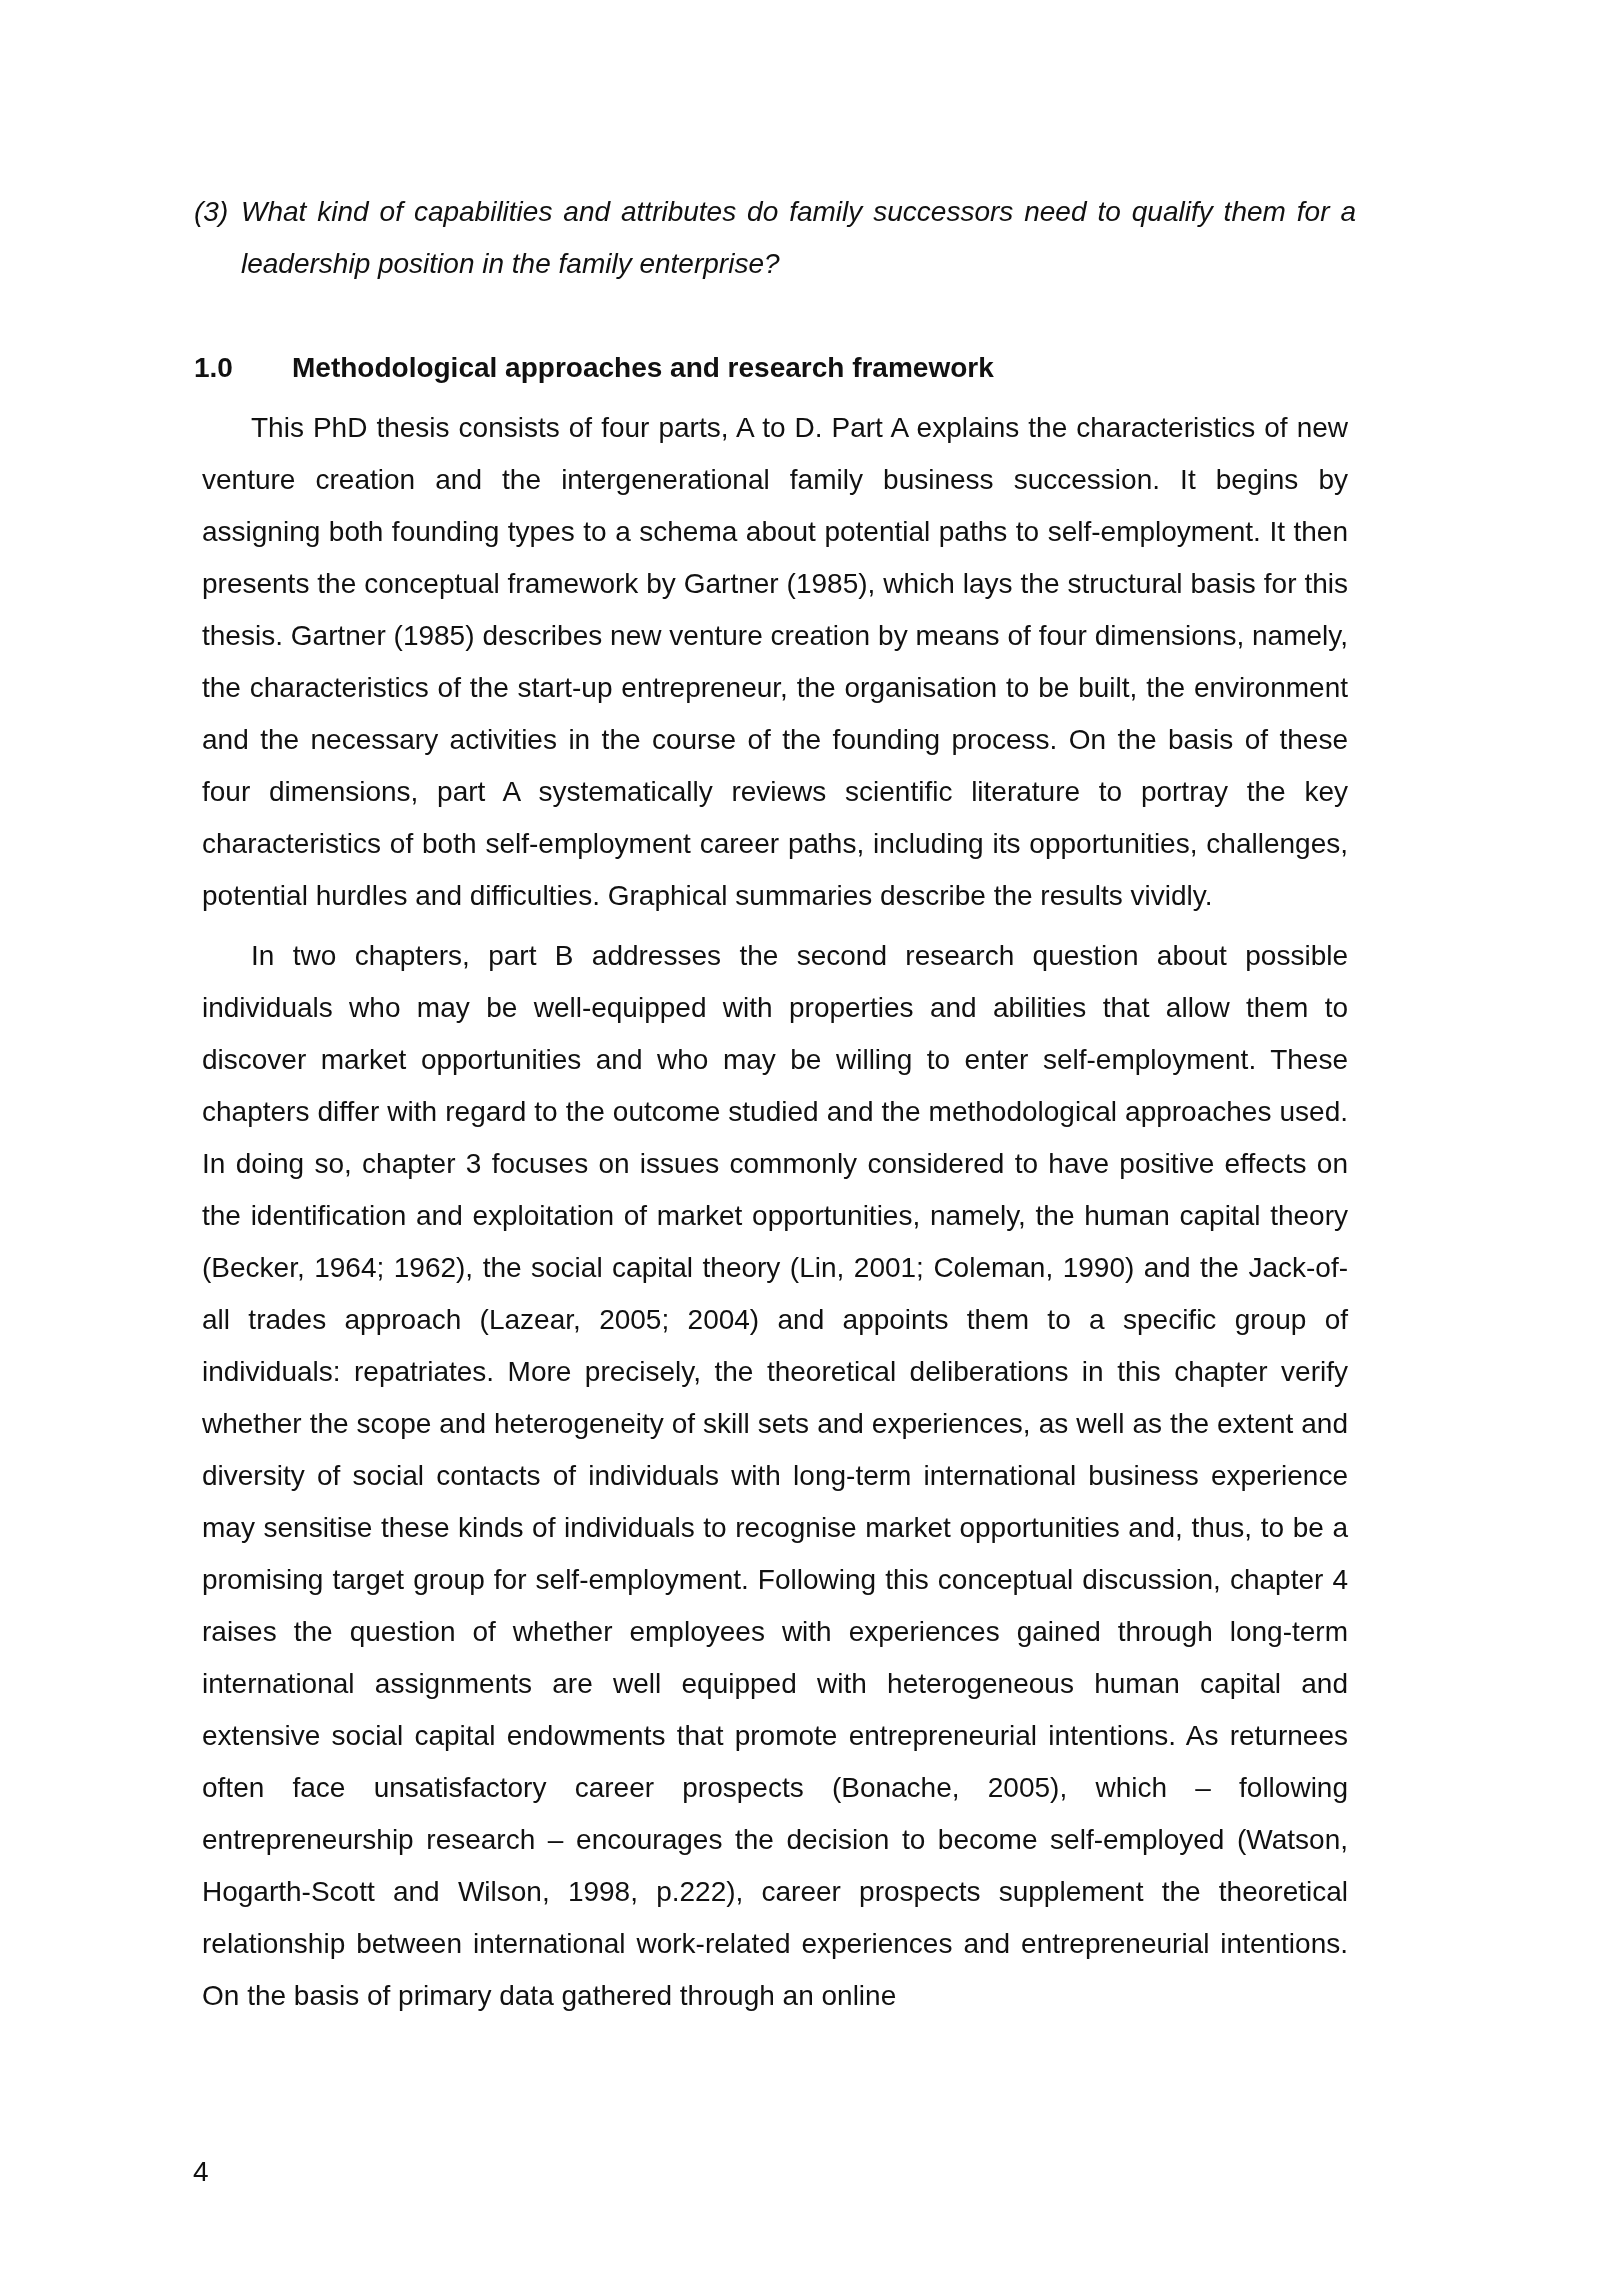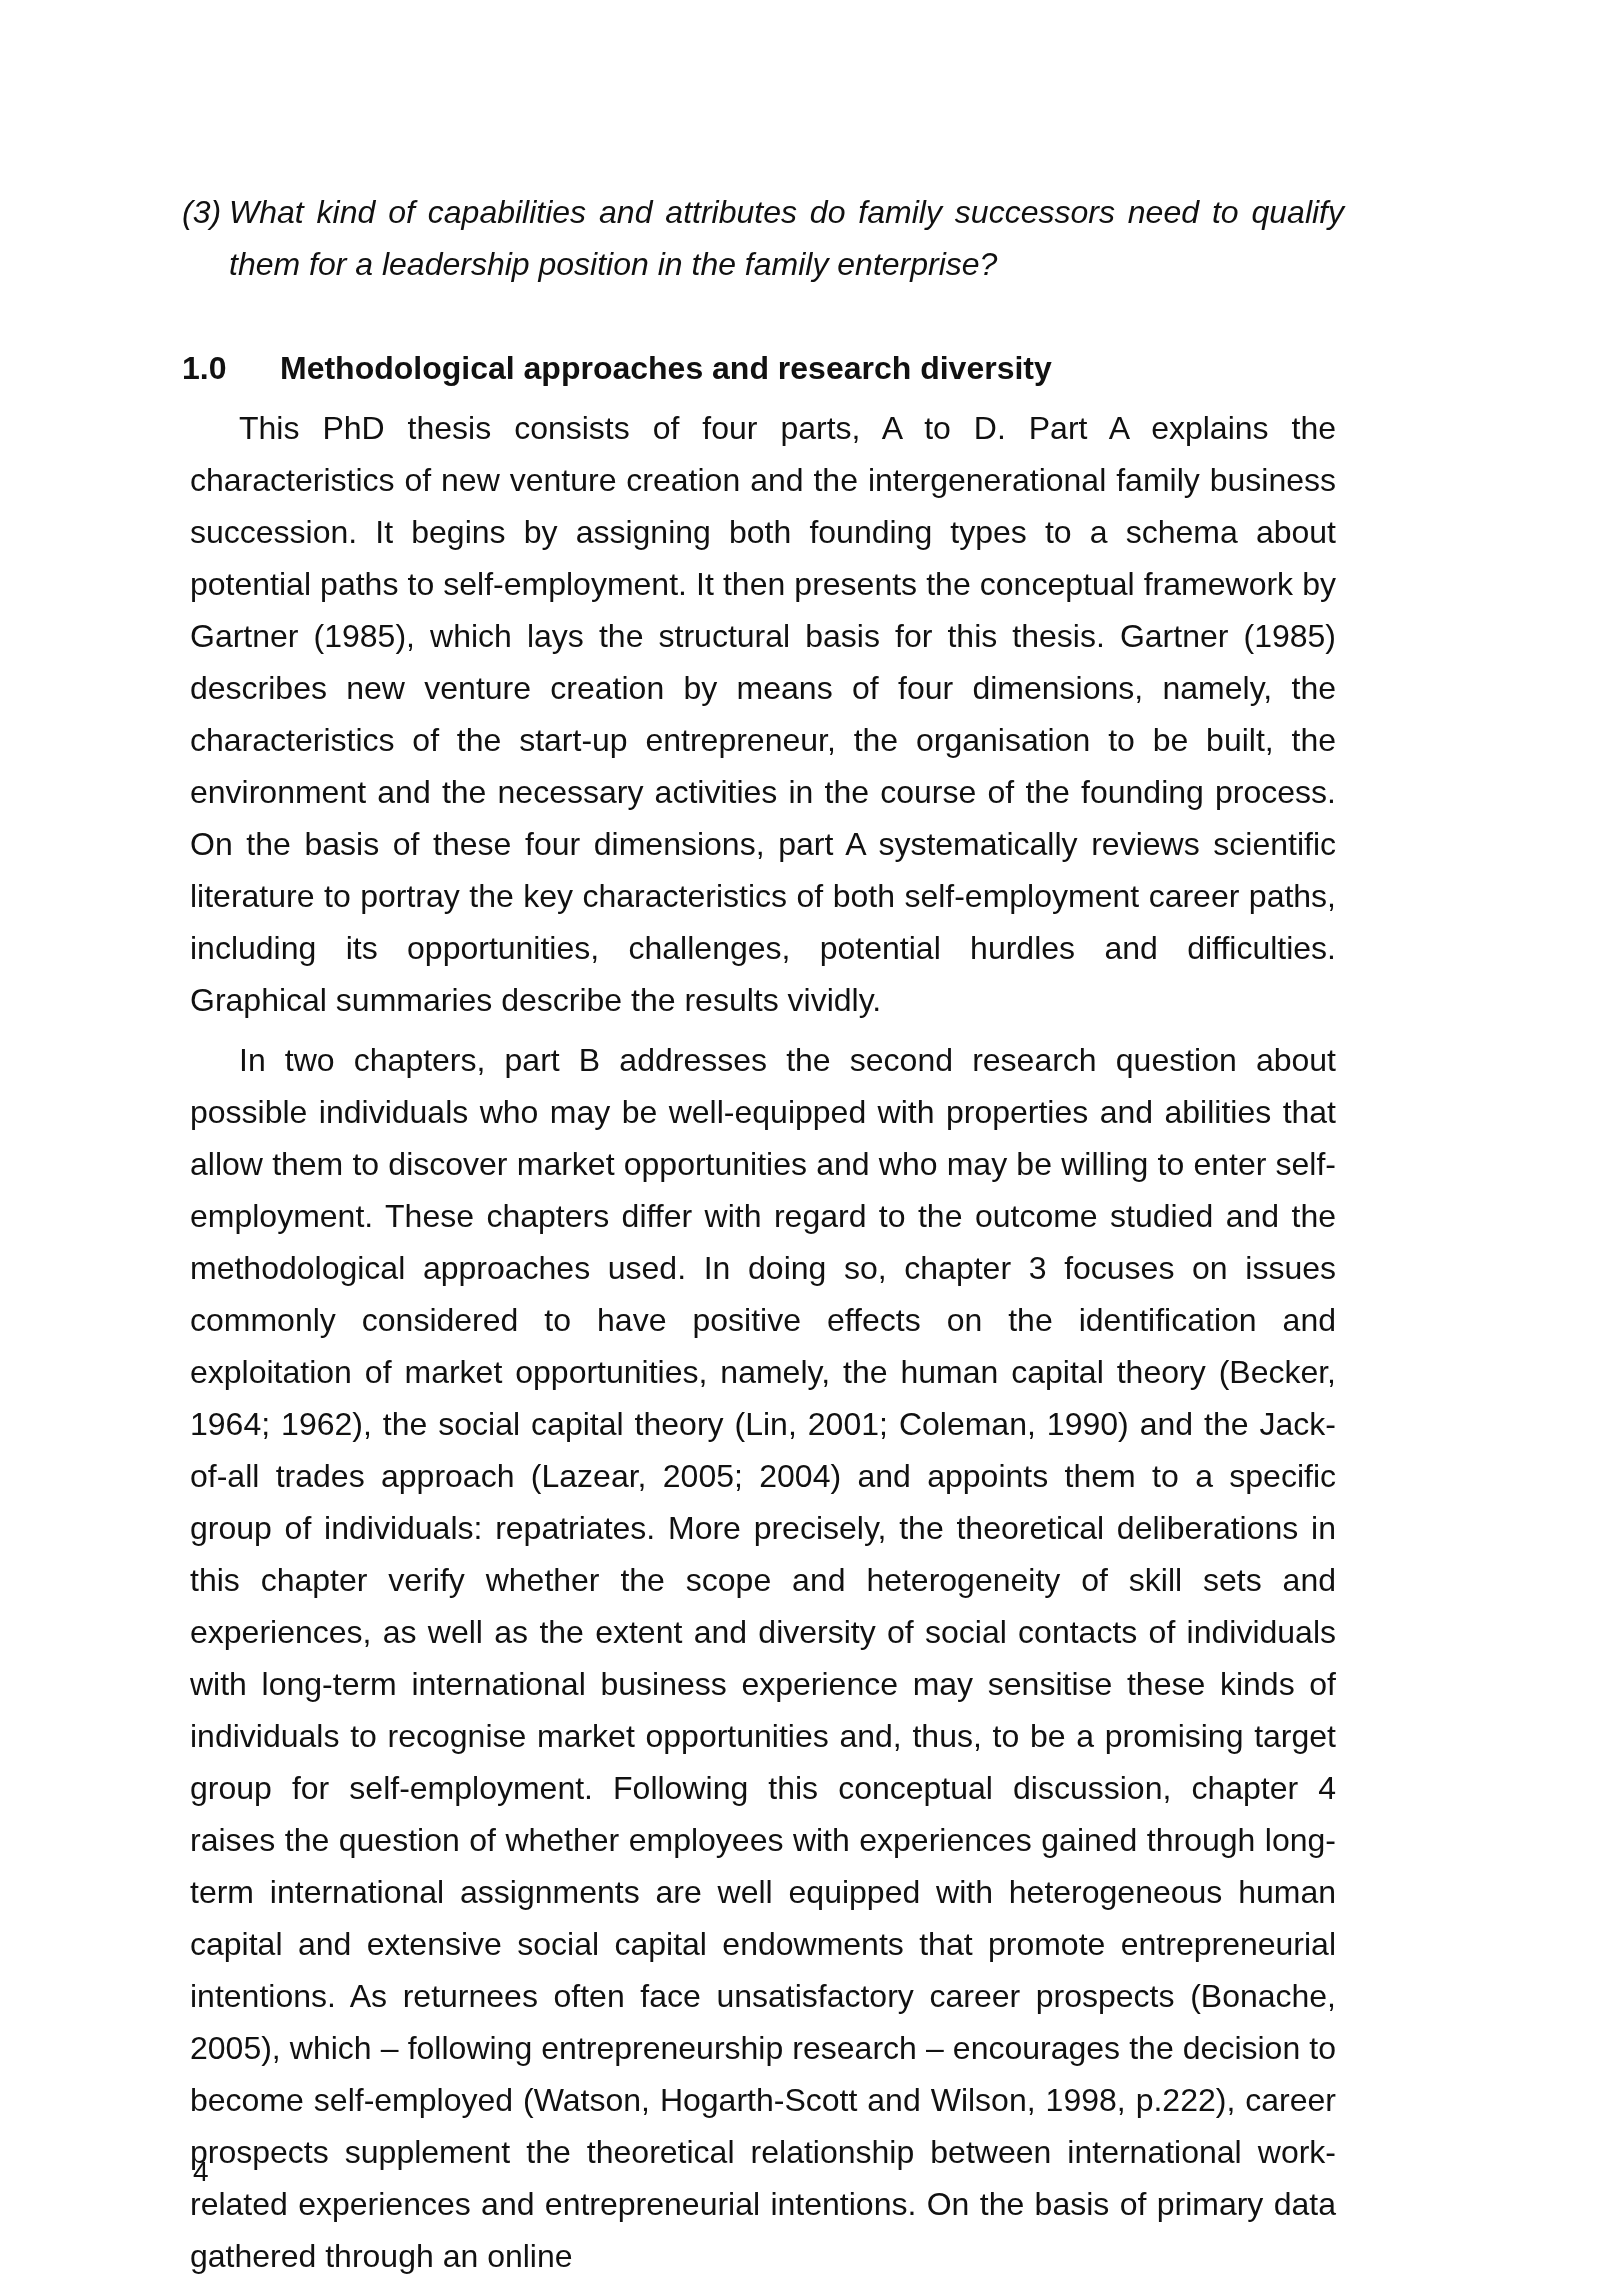--- a/index.html
+++ b/index.html
@@ -1,21 +1,21 @@
 <!DOCTYPE html>
 <html><head>
 <meta charset="utf-8">
 <style>
   html, body { margin: 0; padding: 0; background: #ffffff; }
   body { width: 1620px; height: 2293px; position: relative; overflow: hidden; }
   .page { position: absolute; left: 0; top: 0; width: 1620px; height: 2293px; background: #fff; }
   .content {
-    position: absolute; left: 182px; top: 186px; width: 1162px;
+    position: absolute; left: 194px; top: 186px; width: 1162px;
     font-family: "Liberation Sans", sans-serif;
-    font-size: 32px; line-height: 52px; color: #111;
+    font-size: 28px; line-height: 52px; color: #111;
   }
   .question {
     font-style: italic; text-align: justify;
     padding-left: 47px; text-indent: -47px;
     margin: 0;
   }
   .question .num { display: inline-block; width: 47px; text-indent: 0; }
   .heading {
     font-weight: bold; margin: 52px 0 0 0; display: flex;
   }
@@ -30,21 +30,21 @@
 </style>
 </head>
 <body>
 
 <div class="page">
   <div class="content">
     <p class="question"><span class="num">(3)</span><span>What kind of capabilities and attributes do family successors need to qualify them for a leadership position in the family enterprise?</span></p>
 
     <div class="heading">
       <span class="hnum">1.0</span>
-      <span>Methodological approaches and research diversity</span>
+      <span>Methodological approaches and research framework</span>
     </div>
 
     <p class="body">This PhD thesis consists of four parts, A to D. Part A explains the characteristics of new venture creation and the intergenerational family business succession. It begins by assigning both founding types to a schema about potential paths to self-employment. It then presents the conceptual framework by Gartner (1985), which lays the structural basis for this thesis. Gartner (1985) describes new venture creation by means of four dimensions, namely, the characteristics of the start-up entrepreneur, the organisation to be built, the environment and the necessary activities in the course of the founding process. On the basis of these four dimensions, part A systematically reviews scientific literature to portray the key characteristics of both self-employment career paths, including its opportunities, challenges, potential hurdles and difficulties. Graphical summaries describe the results vividly.</p>
     <p class="body">In two chapters, part B addresses the second research question about possible individuals who may be well-equipped with properties and abilities that allow them to discover market opportunities and who may be willing to enter self-employment. These chapters differ with regard to the outcome studied and the methodological approaches used. In doing so, chapter 3 focuses on issues commonly considered to have positive effects on the identification and exploitation of market opportunities, namely, the human capital theory (Becker, 1964; 1962), the social capital theory (Lin, 2001; Coleman, 1990) and the Jack-of-all trades approach (Lazear, 2005; 2004) and appoints them to a specific group of individuals: repatriates. More precisely, the theoretical deliberations in this chapter verify whether the scope and heterogeneity of skill sets and experiences, as well as the extent and diversity of social contacts of individuals with long-term international business experience may sensitise these kinds of individuals to recognise market opportunities and, thus, to be a promising target group for self-employment. Following this conceptual discussion, chapter 4 raises the question of whether employees with experiences gained through long-term international assignments are well equipped with heterogeneous human capital and extensive social capital endowments that promote entrepreneurial intentions. As returnees often face unsatisfactory career prospects (Bonache, 2005), which – following entrepreneurship research – encourages the decision to become self-employed (Watson, Hogarth-Scott and Wilson, 1998, p.222), career prospects supplement the theoretical relationship between international work-related experiences and entrepreneurial intentions. On the basis of primary data gathered through an online</p>
   </div>
 
   <div class="pagenum">4</div>
 </div>
 
 

